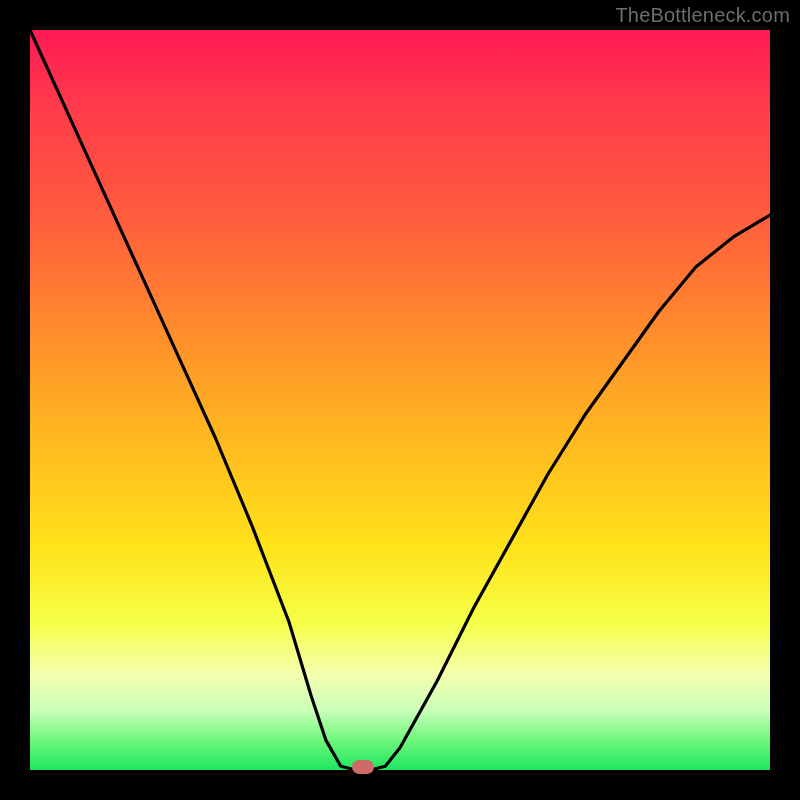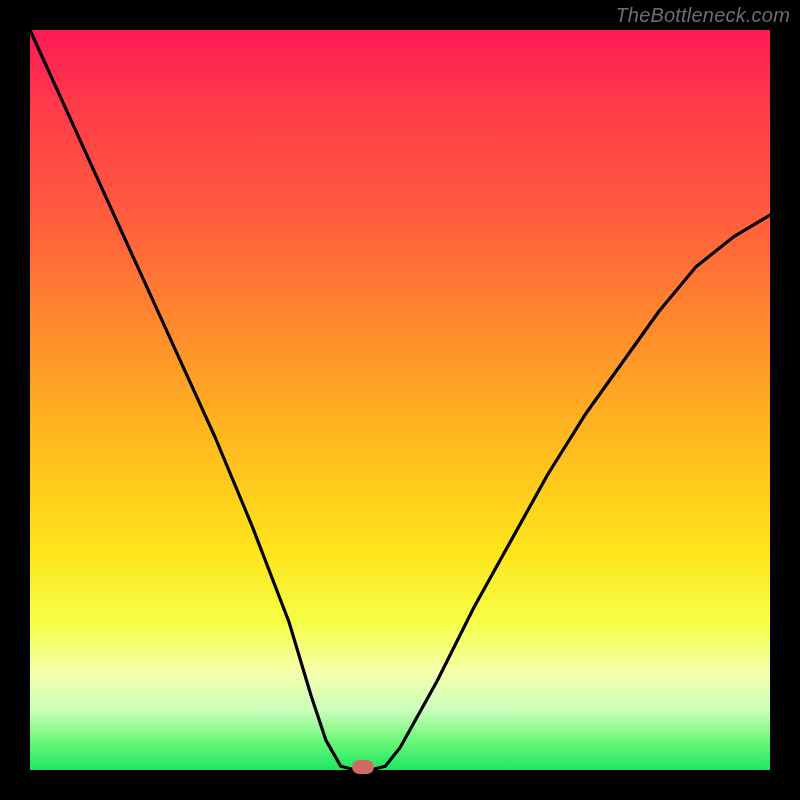--- a/index.html
+++ b/index.html
@@ -43,21 +43,20 @@
   }
   .watermark {
     position: absolute;
     top: 4px;
     right: 10px;
     color: #6d6d6d;
     font-size: 20px;
     font-weight: 500;
     letter-spacing: 0.2px;
     user-select: none;
-    font-style: italic;
   }
   svg.curve {
     position: absolute;
     left: 0;
     top: 0;
     width: 740px;
     height: 740px;
     overflow: visible;
   }
   .marker {

